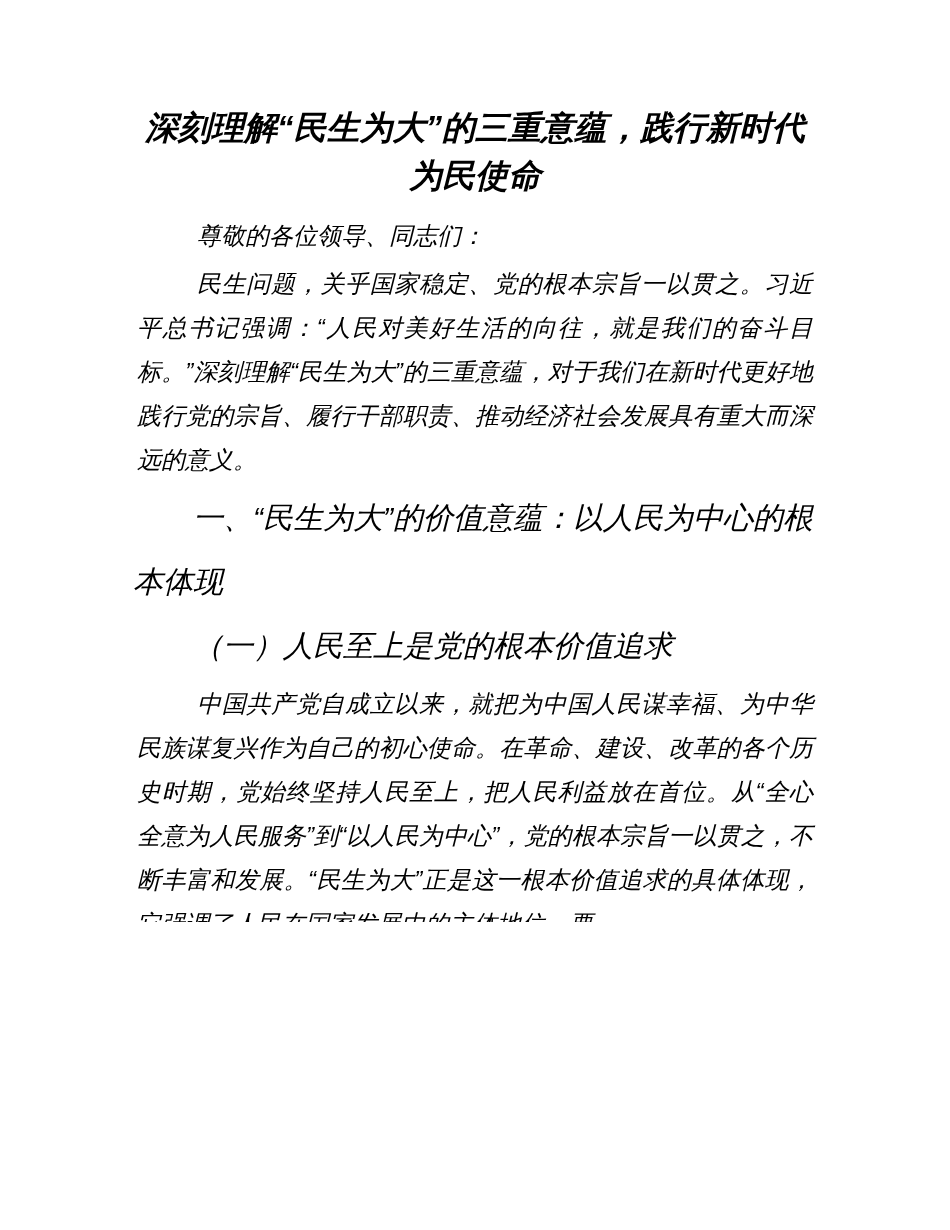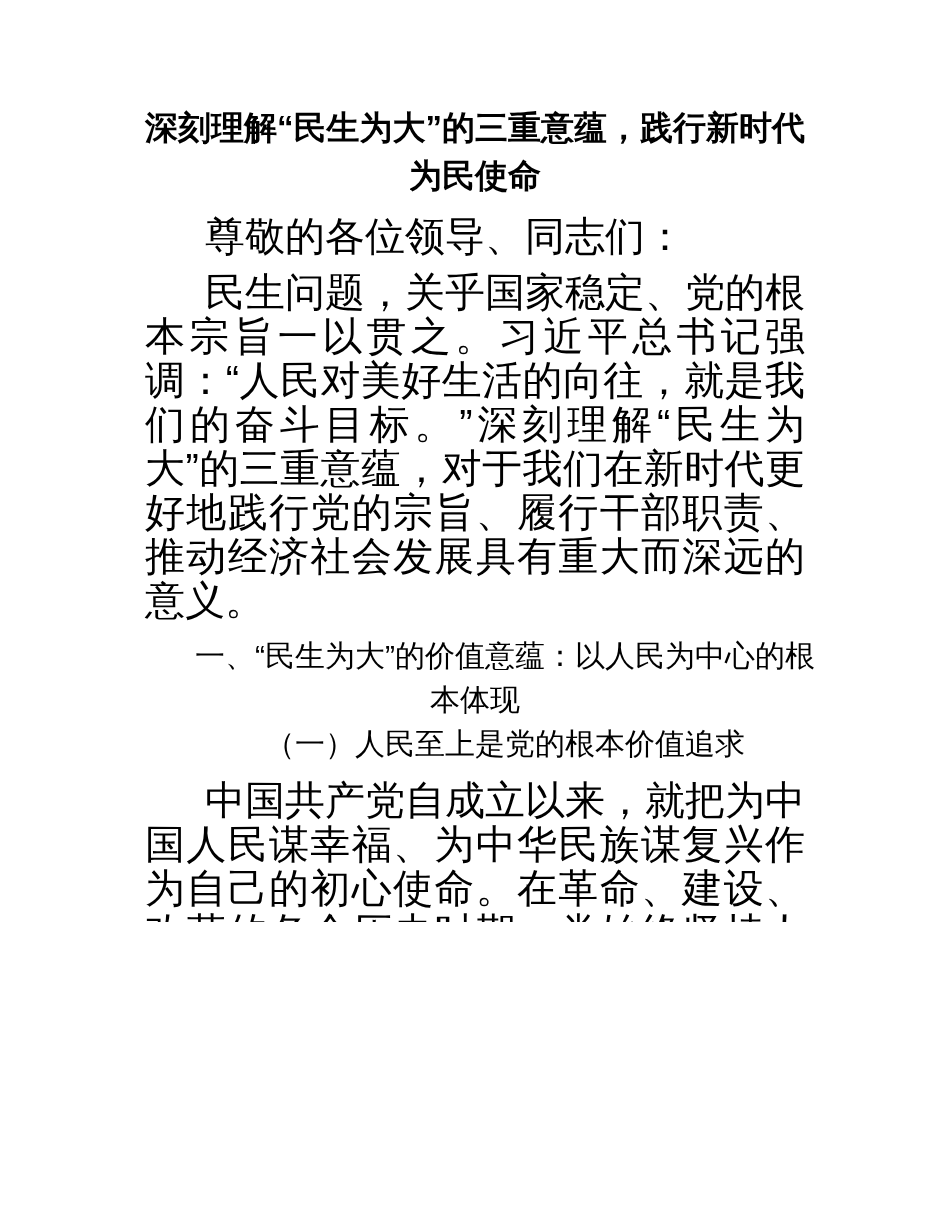--- a/index.html
+++ b/index.html
@@ -11,55 +11,56 @@
     font-family: "Liberation Sans", "DejaVu Sans", sans-serif;
     color: #000000;
   }
   #page {
     position: relative;
     width: 950px;
     height: 922px;
     background: #ffffff;
     overflow: hidden;
     box-sizing: border-box;
+    font-style: italic;
   }
   #doc-body {
     position: absolute;
     left: 133px;
     top: 104px;
     width: 684px;
   }
   .doc-title {
     font-size: 33px;
     font-weight: bold;
     line-height: 48px;
     text-align: center;
     letter-spacing: 0px;
     margin: 0 0 14px 0;
     padding: 0;
     word-break: break-all;
   }
   .para {
-    font-size: 40px;
+    font-size: 24px;
     font-weight: normal;
     line-height: 44px;
     text-align: justify;
     text-justify: inter-ideograph;
     text-indent: 60px;
-    margin: 12px;
+    margin: 4px;
     padding: 0;
     word-break: break-all;
     -webkit-hyphens: none;
     hyphens: none;
   }
   .heading {
     font-size: 30px;
     font-weight: normal;
-    line-height: 44px;
-    text-align: center;
+    line-height: 64px;
+    text-align: left;
     text-indent: 60px;
     margin: 0;
     padding: 0;
     word-break: break-all;
   }
 </style>
 </head>
 <body>
 
 <div id="page">

